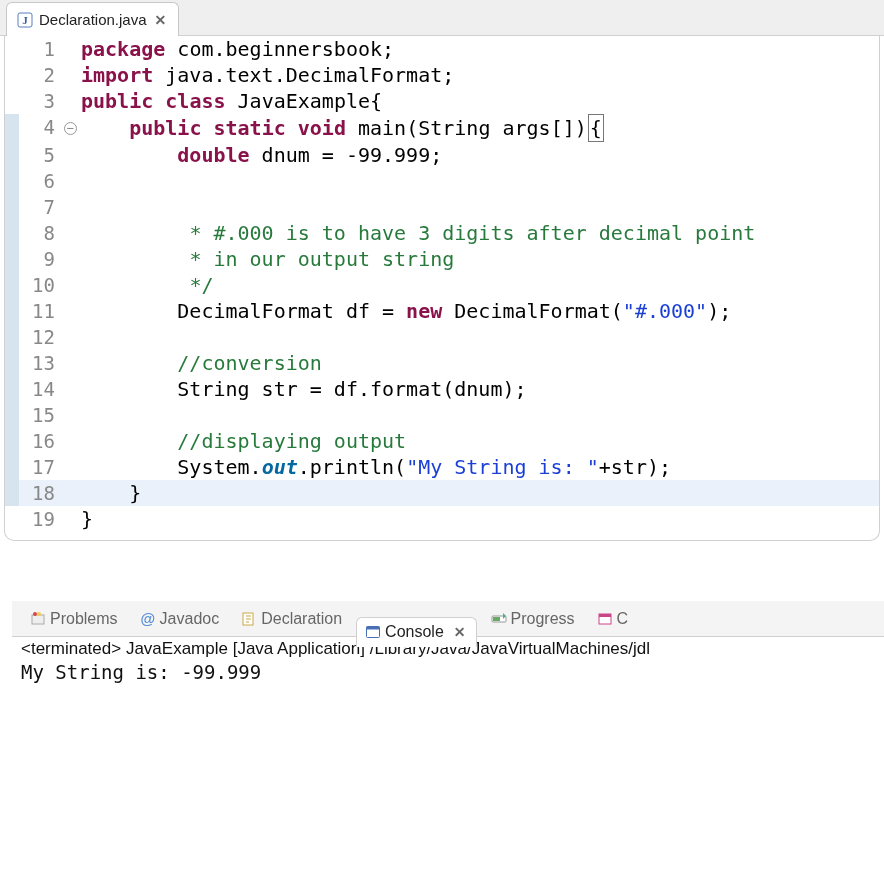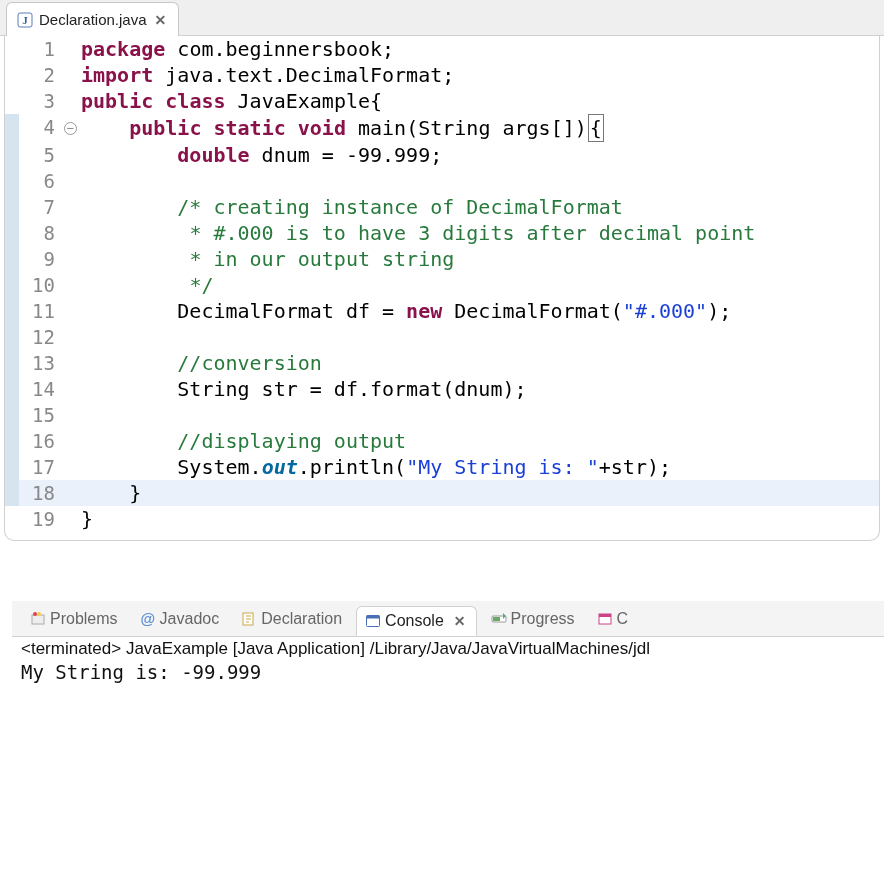--- a/index.html
+++ b/index.html
@@ -25,21 +25,21 @@
 .line.hl { background: #eaf1fb; }
 .kw { color: #8a124a; font-weight: 600; }
 .cm { color: #287a3c; }
 .str { color: #1a3fd6; }
 .fld { color: #0369a1; font-style: italic; font-weight: bold; }
 .brace-box { display:inline-block; border:1px solid #777; padding:0 1px; margin-left:1px; }
 
 
 .btm-tabs { display:flex; align-items:center; gap:6px; height:36px; margin-top: 60px; border-bottom:1px solid #d0d0d0; background:#f4f4f4; padding-left:10px;margin-left:12px;}
 .btab { display:flex; align-items:center; gap:4px; padding:5px 8px; color:#666; font-size:16px; }
-.btab.active { background:#fff; border:1px solid #d0d0d0; border-bottom:1px solid #fff; border-top-left-radius:6px; border-top-right-radius:6px; color:#222; position:relative; top:2px;}
+.btab.active { background:#fff; border:1px solid #d0d0d0; border-bottom:1px solid #fff; border-top-left-radius:6px; border-top-right-radius:6px; color:#222; position:relative; top:13px;}
 .btab svg, .btab .ico { width:16px; height:16px; }
 
 .console-body { padding: 2px 6px 4px 21px; font-size:17px; color:#111;}
 .term-line { font-family: -apple-system, Arial, sans-serif; white-space:nowrap; overflow:hidden; }
 .output-line { font-family: Menlo, Monaco, Consolas, monospace; font-size:19px; margin-top:2px; }
 </style>
 </head>
 <body>
 
 <div class="tab-row">
@@ -54,21 +54,21 @@
 </div>
 
 <div class="editor-wrap">
   <div class="code" id="code-area">
       <div class="line"><div class="marker"></div><div class="ln">1</div><div class="fold"></div><div class="txt"><span class="kw">package</span><span> com.beginnersbook;</span></div></div>
       <div class="line"><div class="marker"></div><div class="ln">2</div><div class="fold"></div><div class="txt"><span class="kw">import</span><span> java.text.DecimalFormat;</span></div></div>
       <div class="line"><div class="marker"></div><div class="ln">3</div><div class="fold"></div><div class="txt"><span class="kw">public</span><span> </span><span class="kw">class</span><span> JavaExample{</span></div></div>
       <div class="line"><div class="marker blue"></div><div class="ln">4</div><div class="fold"><span class="circ">−</span></div><div class="txt"><span>    </span><span class="kw">public</span><span> </span><span class="kw">static</span><span> </span><span class="kw">void</span><span> main(String args[])</span><span class="brace-box">{</span></div></div>
       <div class="line"><div class="marker blue"></div><div class="ln">5</div><div class="fold"></div><div class="txt"><span>        </span><span class="kw">double</span><span> dnum = -99.999;</span></div></div>
       <div class="line"><div class="marker blue"></div><div class="ln">6</div><div class="fold"></div><div class="txt"><span></span></div></div>
-      <div class="line"><div class="marker blue"></div><div class="ln">7</div><div class="fold"></div><div class="txt"><span>        </span><span class="cm">/* creating instance of DecimalFormat</span></div></div>
+      <div class="line"><div class="marker blue"></div><div class="ln">7</div><div class="fold"></div><div class="txt"><span>        </span></div></div>
       <div class="line"><div class="marker blue"></div><div class="ln">8</div><div class="fold"></div><div class="txt"><span>         </span><span class="cm">* #.000 is to have 3 digits after decimal point</span></div></div>
       <div class="line"><div class="marker blue"></div><div class="ln">9</div><div class="fold"></div><div class="txt"><span>         </span><span class="cm">* in our output string</span></div></div>
       <div class="line"><div class="marker blue"></div><div class="ln">10</div><div class="fold"></div><div class="txt"><span>         </span><span class="cm">*/</span></div></div>
       <div class="line"><div class="marker blue"></div><div class="ln">11</div><div class="fold"></div><div class="txt"><span>        DecimalFormat df = </span><span class="kw">new</span><span> DecimalFormat(</span><span class="str">"#.000"</span><span>);</span></div></div>
       <div class="line"><div class="marker blue"></div><div class="ln">12</div><div class="fold"></div><div class="txt"><span></span></div></div>
       <div class="line"><div class="marker blue"></div><div class="ln">13</div><div class="fold"></div><div class="txt"><span>        </span><span class="cm">//conversion</span></div></div>
       <div class="line"><div class="marker blue"></div><div class="ln">14</div><div class="fold"></div><div class="txt"><span>        String str = df.format(dnum);</span></div></div>
       <div class="line"><div class="marker blue"></div><div class="ln">15</div><div class="fold"></div><div class="txt"><span></span></div></div>
       <div class="line"><div class="marker blue"></div><div class="ln">16</div><div class="fold"></div><div class="txt"><span>        </span><span class="cm">//displaying output</span></div></div>
       <div class="line"><div class="marker blue"></div><div class="ln">17</div><div class="fold"></div><div class="txt"><span>        System.</span><span class="fld">out</span><span>.println(</span><span class="str">"My String is: "</span><span>+str);</span></div></div>

